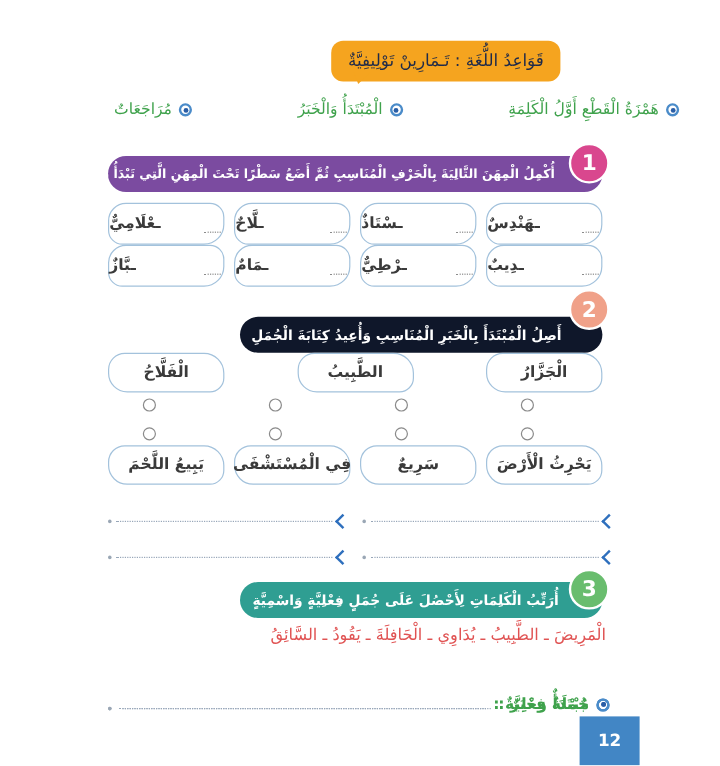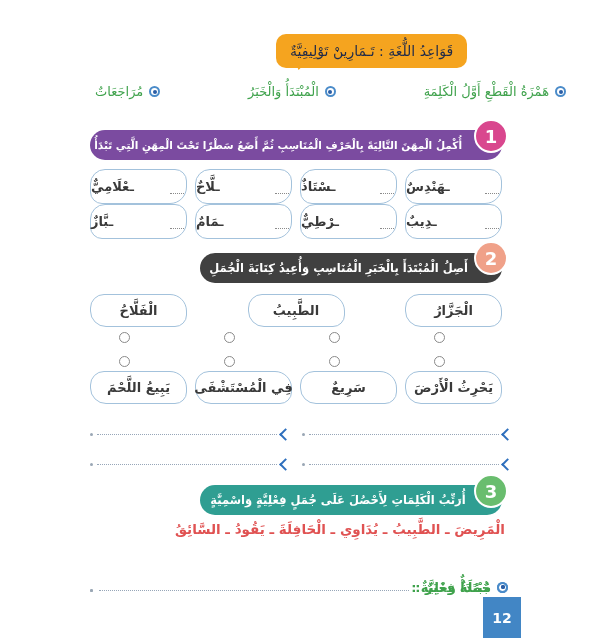--- a/index.html
+++ b/index.html
@@ -18,21 +18,21 @@
           justify-content:space-between;align-items:center;}
   .topic{display:flex;align-items:center;gap:6px;color:#3FA24C;font-size:13px;font-weight:normal;white-space:nowrap;}
   .bullet{width:11px;height:11px;border:2px solid #4A8BC9;border-radius:50%;
           display:inline-flex;align-items:center;justify-content:center;flex:none;box-sizing:border-box;}
   .bullet i{width:4px;height:4px;border-radius:50%;background:#2A5EA6;display:block;}
 
   
   .banner{position:absolute;height:30px;border-radius:16px;color:#fff;font-weight:bold;
           display:flex;align-items:center;white-space:nowrap;overflow:hidden;box-sizing:border-box;}
   #banner1{left:90px;top:130px;right:98px;background:#7B4BA0;padding:0 40px 0 6px;font-size:10.5px;}
-  #banner2{left:200px;top:253px;right:98px;background:#404040;padding:0 34px 0 8px;font-size:11.5px;}
+  #banner2{left:200px;top:264px;right:98px;background:#0f172a;padding:0 34px 0 8px;font-size:11.5px;}
   #banner3{left:200px;top:485px;right:98px;background:#2F9E92;padding:0 34px 0 8px;font-size:11.5px;justify-content:center;}
   .badge{position:absolute;width:34px;height:34px;border-radius:50%;color:#fff;font-size:18px;
          font-weight:bold;display:flex;align-items:center;justify-content:center;
          border:2px solid #fff;box-sizing:border-box;z-index:2;}
   #badge1{left:474px;top:119px;background:#D9478E;}
   #badge2{left:474px;top:241px;background:#F0A189;}
   #badge3{left:474px;top:474px;background:#69BD6E;}
 
   
   .box-row{position:absolute;left:90px;width:412px;display:flex;justify-content:space-between;}
@@ -56,31 +56,31 @@
   
   .wline{position:absolute;height:12px;display:flex;align-items:center;direction:ltr;gap:4px;}
   .lead{width:3px;height:3px;border-radius:50%;background:#9aa7b5;flex:none;}
   .fill{flex:1;border-bottom:1.5px dotted #97A6B8;height:0;}
   .chev{width:7px;height:7px;border-left:2.5px solid #2E6FBD;border-bottom:2.5px solid #2E6FBD;
         transform:rotate(45deg);flex:none;}
   #wl1{left:302px;top:428px;width:210px;} #wl2{left:90px;top:428px;width:200px;}
   #wl3{left:302px;top:458px;width:210px;} #wl4{left:90px;top:458px;width:200px;}
 
   
-  .words{position:absolute;right:95px;top:521px;color:#E05252;font-size:13.5px;font-weight:bold;white-space:nowrap;}
+  .words{position:absolute;right:95px;top:521px;color:#E05252;font-size:13.5px;font-weight:normal;white-space:nowrap;}
 
   
   .alabel-line{position:absolute;left:90px;right:92px;display:flex;align-items:center;gap:6px;direction:rtl;height:18px;}
   .albl{color:#3FA24C;font-size:13px;font-weight:bold;white-space:nowrap;}
   .alabel-line .fill{align-self:flex-end;margin-bottom:5px;}
   .alabel-line .lead{align-self:flex-end;margin-bottom:4px;}
   #al1{top:578px;} #al2{top:578px;}
 
   
-  .pagebox{position:absolute;left:483px;top:597px;width:38px;height:41px;background:#4286C5;
+  .pagebox{position:absolute;left:483px;top:597px;width:50px;height:41px;background:#4286C5;
            color:#fff;display:flex;align-items:center;justify-content:center;
            font-size:14px;font-weight:bold;}
 </style>
 </head>
 <body>
 
 <div class="page">
 
   <div class="bubble">
     <span>قَوَاعِدُ اللُّغَةِ : تَـمَارِينْ تَوْلِيفِيَّةٌ</span>

